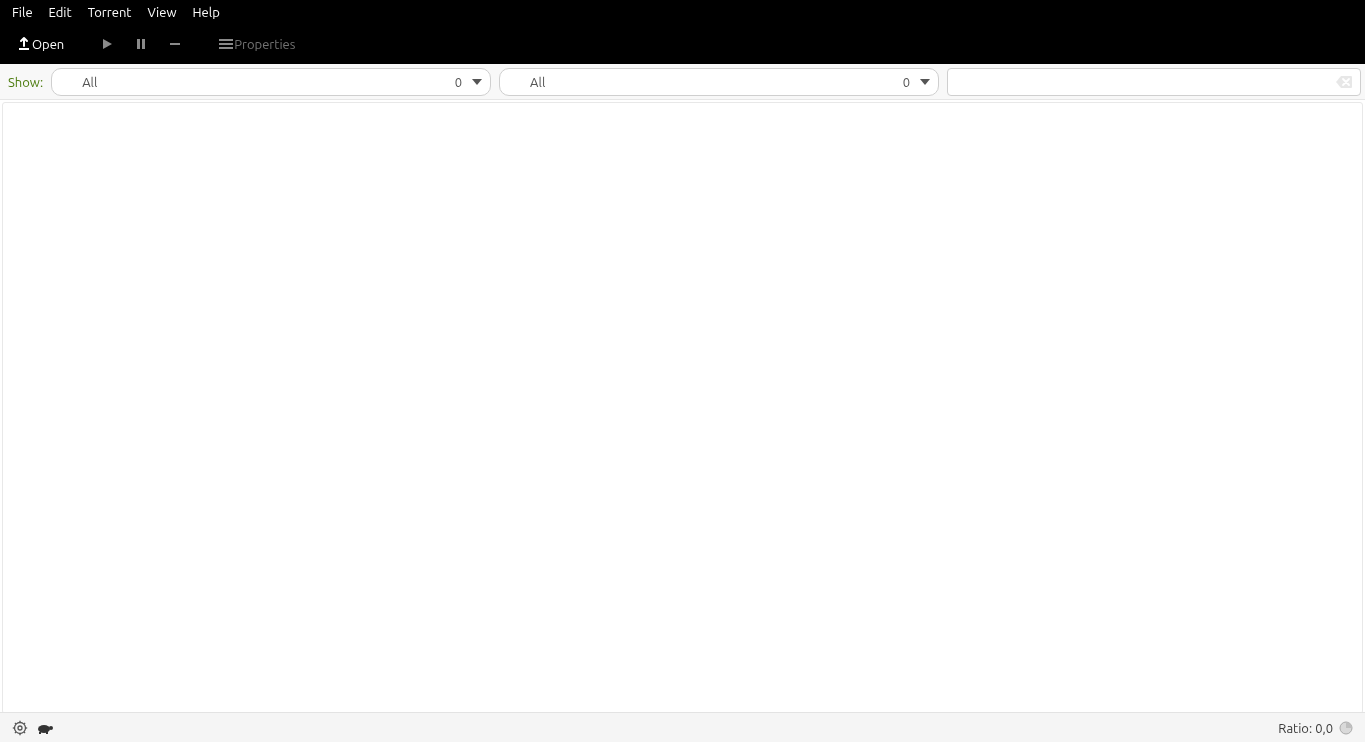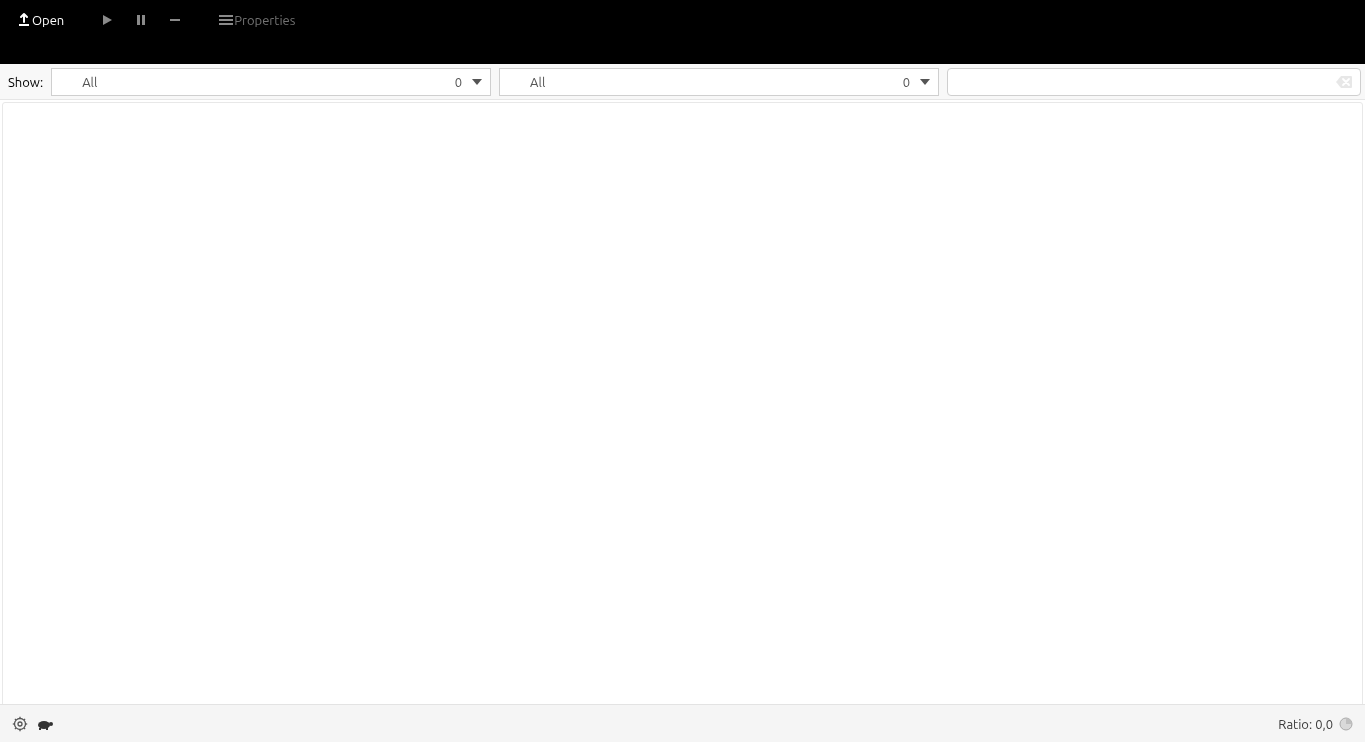--- a/index.html
+++ b/index.html
@@ -55,27 +55,27 @@
     display: flex;
     align-items: center;
     height: 36px;
     padding: 0 4px;
     background: #f8f8f8;
     border-bottom: 1px solid #e6e6e6;
     gap: 8px;
   }
   .filterbar-label {
     padding: 0 0 0 4px;
-    color: #000000;
+    color: #4d7c0f;
   }
   .dropdown {
     flex: 1 1 0;
     height: 28px;
     border: 1px solid #cfcfcf;
-    border-radius: 0;
+    border-radius: 10px;
     background: #ffffff;
     display: flex;
     align-items: center;
     padding: 0 8px 0 30px;
     position: relative;
     color: #555555;
     cursor: default;
   }
   .dropdown .dd-label { flex: 1; }
   .dropdown .dd-count { margin-right: 10px; color: #555555; }
@@ -103,40 +103,47 @@
     background: #ffffff;
     height: calc(742px - 64px - 36px - 30px);
     border: 1px solid #e8e8e8;
     margin: 2px;
     border-radius: 3px;
   }
 
   .statusbar {
     position: absolute;
     bottom: 0; left: 0; right: 0;
-    height: 38px;
+    height: 30px;
     background: #f5f5f5;
     border-top: 1px solid #e3e3e3;
     display: flex;
     align-items: center;
     padding: 0 8px;
     color: #3c3c3c;
   }
   .statusbar .spacer { flex: 1; }
   .statusbar .status-item {
     display: flex;
     align-items: center;
     gap: 6px;
     padding: 0 4px;
   }
 </style>
 </head>
 <body>
 
 <div class="topbar">
+  <div class="menubar">
+    <div class="menubar-item">File</div>
+    <div class="menubar-item">Edit</div>
+    <div class="menubar-item">Torrent</div>
+    <div class="menubar-item">View</div>
+    <div class="menubar-item">Help</div>
+  </div>
 
   <div class="toolbar">
     <div class="toolbar-btn">
       <span class="icon">
         <svg width="16" height="16" viewBox="0 0 16 16">
           <path d="M8 2 L8 10 M5 5 L8 2 L11 5" stroke="#ffffff" stroke-width="2" fill="none" stroke-linecap="round" stroke-linejoin="round"></path>
           <rect x="3" y="12" width="10" height="2" fill="#ffffff"></rect>
         </svg>
       </span>
       <span>Open</span>

